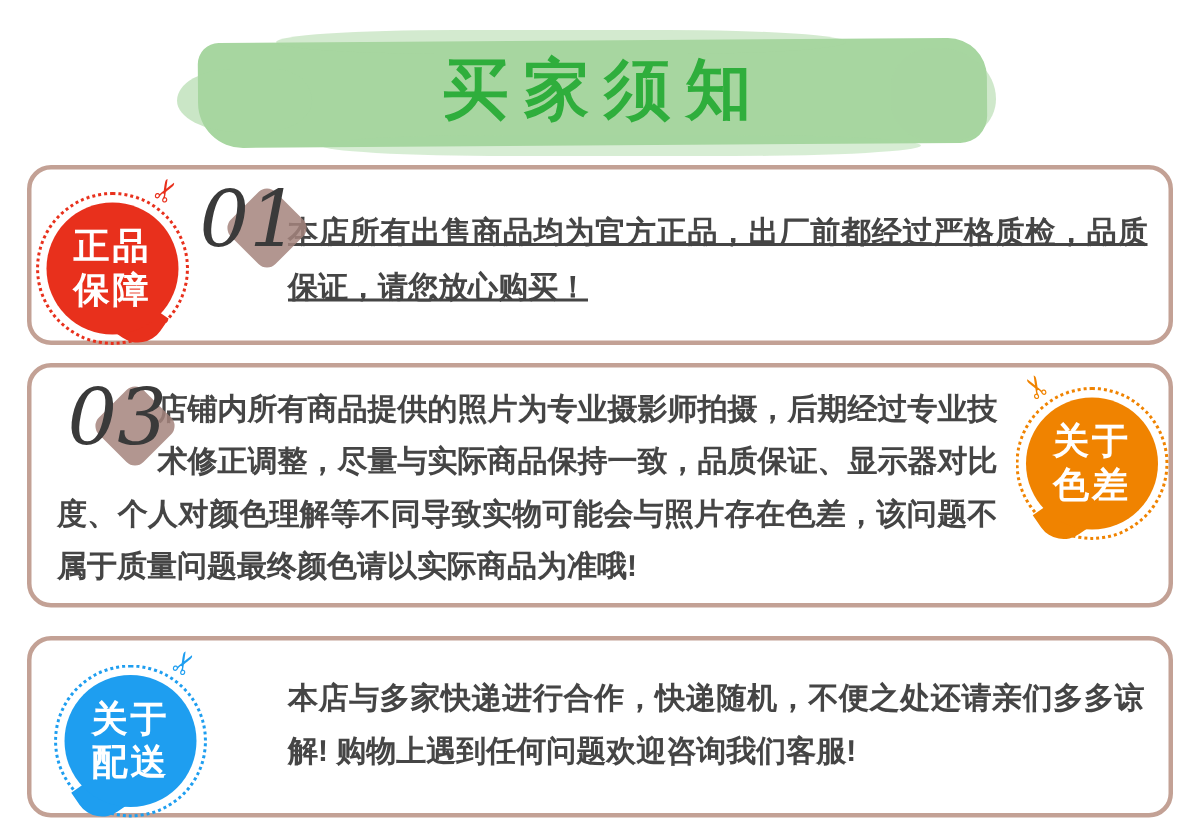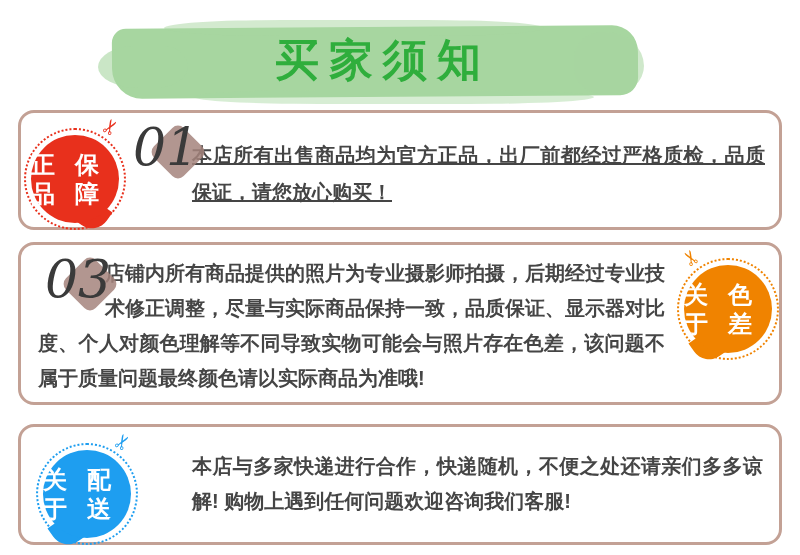--- a/index.html
+++ b/index.html
@@ -12,21 +12,21 @@
     --badge-red:#e8301c;
     --badge-orange:#f08300;
     --badge-blue:#1e9ef0;
   }
   *{box-sizing:content-box;margin:0;padding:0;}
   html,body{width:800px;height:555px;background:#ffffff;overflow:hidden;
     font-family:"Liberation Sans","DejaVu Sans",sans-serif;}
   .stage{position:relative;width:800px;height:555px;background:#fff;}
 
   
-  .banner{position:absolute;left:104px;top:14px;width:538px;height:92px;}
+  .banner{position:absolute;left:124px;top:14px;width:538px;height:92px;}
   .stroke{position:absolute;background:var(--banner-bg);display:block;}
   .s1{left:8px;right:4px;top:13px;bottom:9px;border-radius:14px 26px 18px 30px;transform:rotate(-0.4deg);}
   .s2{left:-6px;top:32px;width:90px;height:42px;opacity:.6;border-radius:45% 30% 40% 50%/55%;}
   .s3{right:-2px;top:18px;width:70px;height:62px;opacity:.55;border-radius:40% 55% 45% 40%;}
   .s4{left:60px;top:6px;width:380px;height:16px;opacity:.5;border-radius:50%/80%;}
   .s5{left:90px;bottom:2px;width:400px;height:14px;opacity:.45;border-radius:50%/80%;}
   .banner-title{position:absolute;left:0;top:50%;width:100%;transform:translateY(-50%);
     text-align:center;font-size:44px;font-weight:bold;color:var(--banner-text-color);
     letter-spacing:10px;padding-left:10px;white-space:nowrap;}
 
@@ -62,21 +62,21 @@
   
   .badge{position:absolute;width:88px;height:88px;z-index:3;}
   .badge::before{content:"";position:absolute;inset:-7px;border:2px dotted var(--c);border-radius:50%;}
   .badge-red{--c:var(--badge-red);}
   .badge-orange{--c:var(--badge-orange);}
   .badge-blue{--c:var(--badge-blue);}
   .bdg1{left:10px;top:22px;}
   .bdg2{left:663px;top:20px;}
   .bdg3{left:22px;top:23px;}
   .bubble{position:absolute;inset:0;background:var(--c);border-radius:50%;
-    display:flex;flex-direction:row;align-items:center;justify-content:center;
+    display:flex;flex-direction:column;align-items:center;justify-content:center;
     color:#fff;font-size:24px;font-weight:bold;line-height:29px;letter-spacing:2px;z-index:1;}
   .tail{position:absolute;width:28px;height:28px;background:var(--c);z-index:0;}
   .tail-right{bottom:-7px;right:12px;transform:rotate(35deg);border-radius:0 0 65% 0;}
   .tail-left{bottom:-8px;left:10px;transform:rotate(-35deg);border-radius:0 0 0 65%;}
   .scissors{position:absolute;font-size:20px;color:var(--c);z-index:2;
     font-family:"DejaVu Sans",sans-serif;}
   .scis-right{top:-20px;right:0px;transform:rotate(-60deg);}
   .scis-left{top:-19px;left:-2px;transform:scaleX(-1) rotate(-60deg);}
 </style>
 </head>

